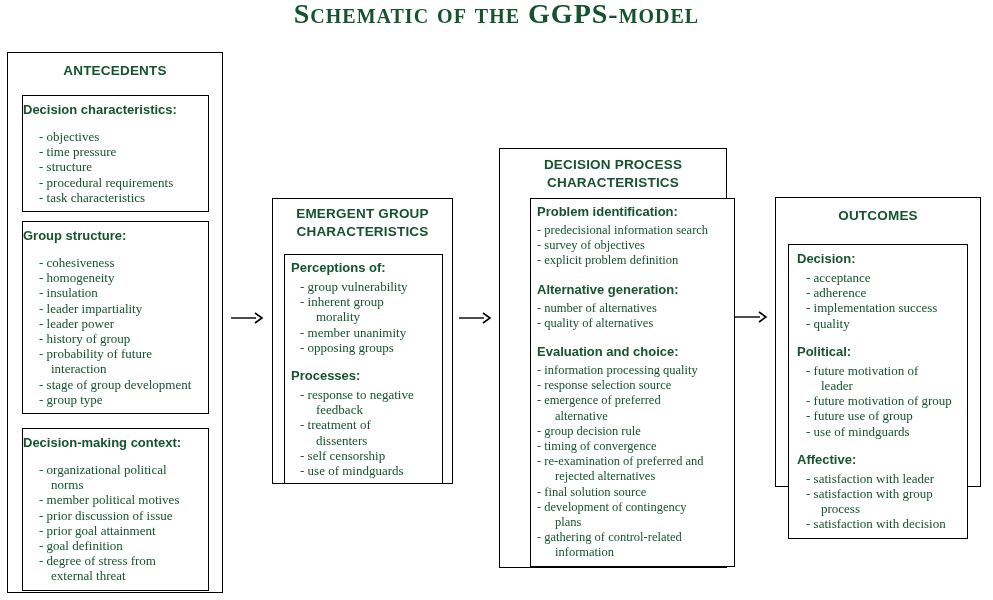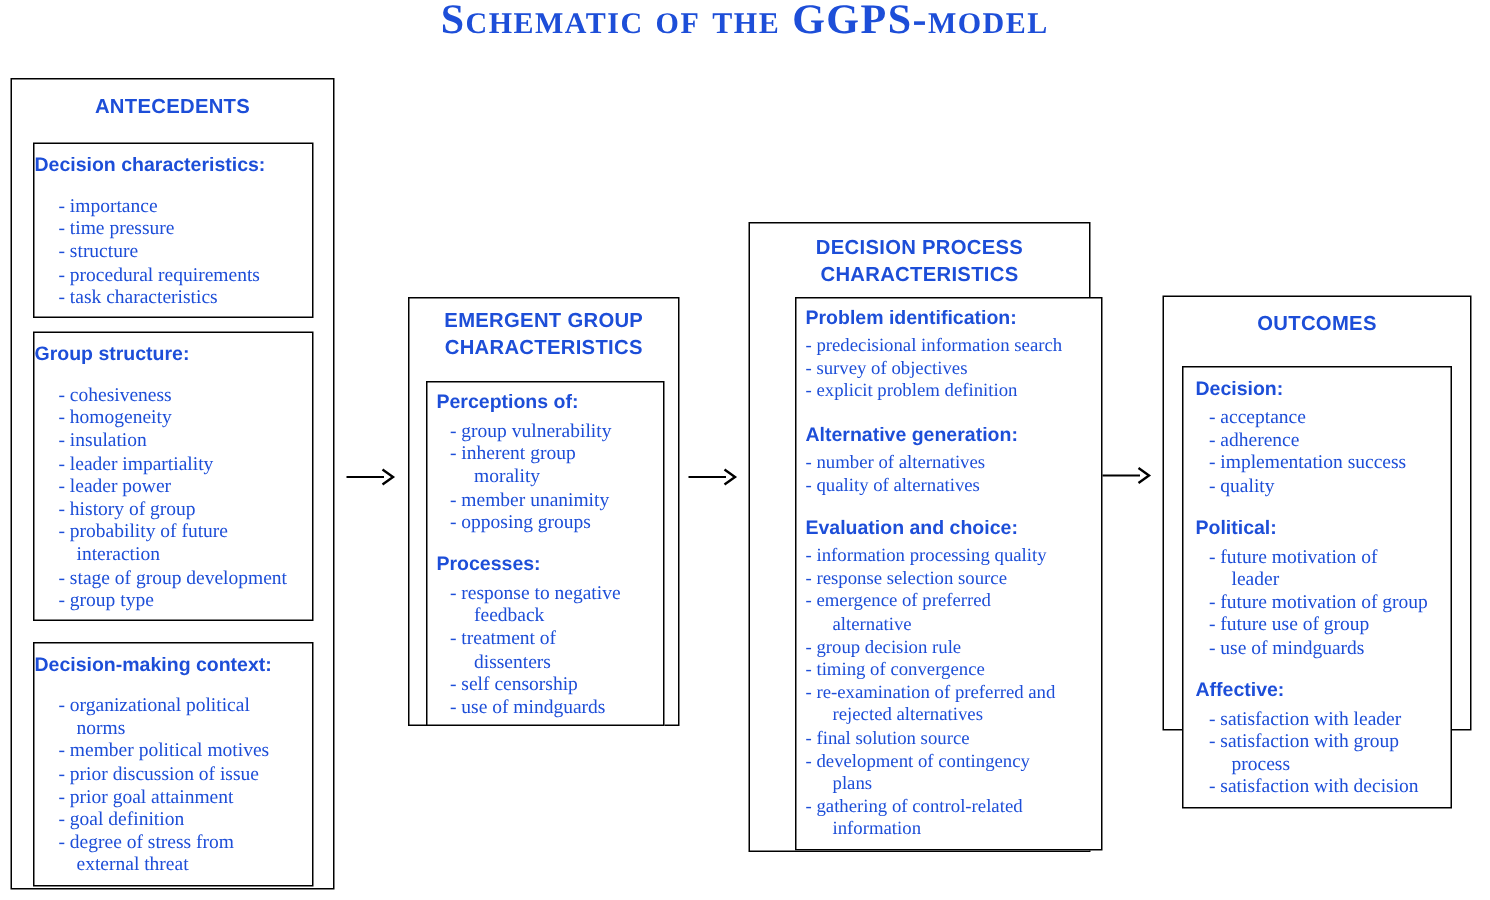--- a/index.html
+++ b/index.html
@@ -1,18 +1,18 @@
 <!DOCTYPE html>
 <html><head>
 <meta charset="utf-8">
 <style>
   html,body{margin:0;padding:0;background:#ffffff;}
   .canvas{
     position:relative;width:993px;height:600px;background:#ffffff;
-    font-family:"Liberation Sans",sans-serif;color:#1d4ed8;
+    font-family:"Liberation Sans",sans-serif;color:#14532d;
     overflow:hidden;
   }
   .title{
     position:absolute;top:-2px;left:0;width:100%;text-align:center;
     font-family:"Liberation Serif",serif;font-weight:bold;
     font-variant:small-caps;font-size:28px;letter-spacing:1px;
     white-space:pre-line;
   }
   .outer{
     position:absolute;border:1px solid #000;background:#fff;box-sizing:border-box;
@@ -69,21 +69,21 @@
   <div class="title">Schematic of the GGPS-model</div>
 
   <div class="outer col-ante" id="col-antecedents">
     <div class="outer-heading">ANTECEDENTS</div>
 
     <div class="subbox" id="sub-decision-char">
       <div class="section">
         <div class="section-heading">Decision characteristics:</div>
         <div>
 
-        <div class="item">- importance</div>
+        <div class="item">- objectives</div>
             <div class="item">- time pressure</div>
             <div class="item">- structure</div>
             <div class="item">- procedural requirements</div>
             <div class="item">- task characteristics</div>
           </div>
       </div>
     </div>
 
     <div class="subbox" id="sub-group-structure">
       <div class="section">

